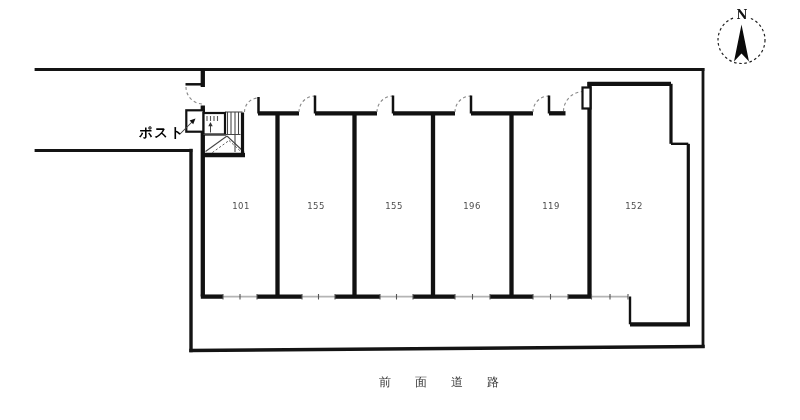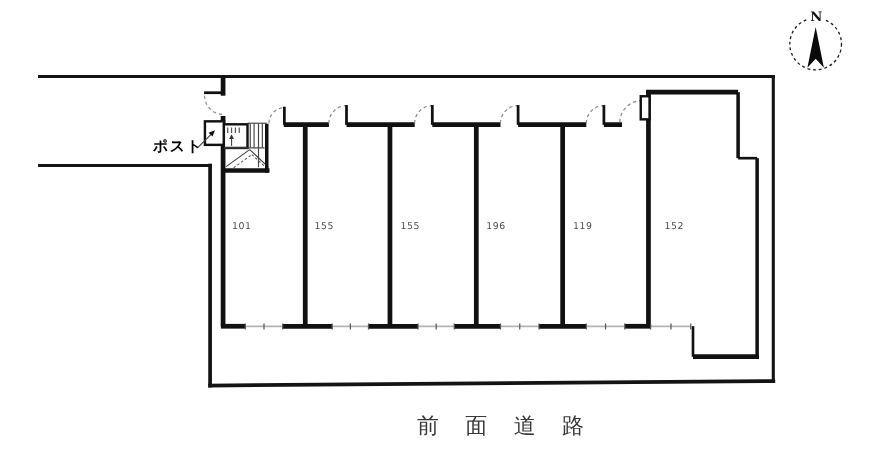--- a/index.html
+++ b/index.html
@@ -19,30 +19,30 @@
   .swing      { stroke:#8a8a8a; stroke-width:1.1; fill:none; stroke-dasharray:3 2.6; }
   .win        { stroke:#b4b4b4; stroke-width:1.6; fill:none; }
   .tick       { stroke:#555555; stroke-width:1.1; fill:none; }
   .thinln     { stroke:#444444; stroke-width:1.05; fill:none; }
   .thindash   { stroke:#555555; stroke-width:0.95; fill:none; stroke-dasharray:2.2 2; }
   .stairbox   { stroke:#111111; stroke-width:2.2; fill:#ffffff; }
   .dashcircle { stroke:#222222; stroke-width:1.2; fill:none; stroke-dasharray:2.6 2.6; }
 
   
   .room-label {
-    position:absolute; width:60px; top:201px; text-align:left;
+    position:absolute; width:60px; top:201px; text-align:center;
     font-size:8.5px; color:#4d4d4d; letter-spacing:0.5px;
   }
   .post-label {
     position:absolute; left:139px; top:124px;
     font-size:13.5px; font-weight:bold; color:#000; letter-spacing:1.5px;font-family:Liberation Serif, serif;
   }
   .road-label {
     position:absolute; left:379px; top:374px;
-    font-size:20px; color:#383838; letter-spacing:24px; white-space:nowrap;
+    font-size:12px; color:#383838; letter-spacing:24px; white-space:nowrap;
   }
   .north-label {
     position:absolute; left:734px; top:9px; width:16px; text-align:center;
     font-family:"DejaVu Serif", serif; font-size:12px; font-weight:bold;
     color:#111; background:#fff; line-height:13px;
   }
 </style>
 </head>
 <body>
 

